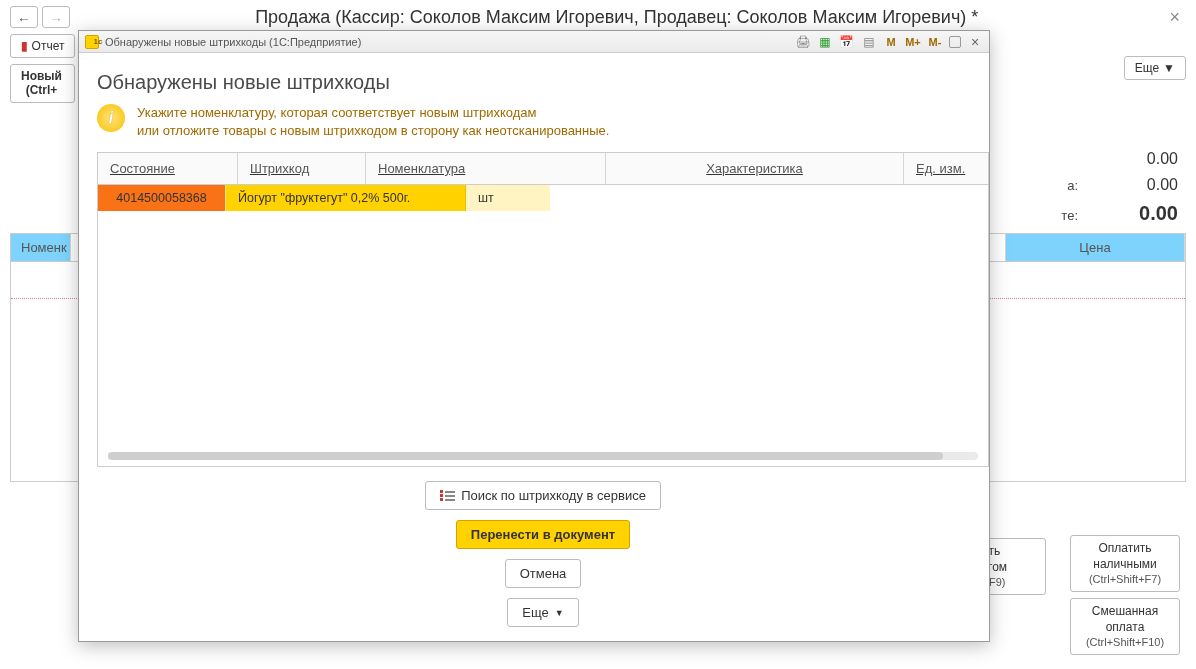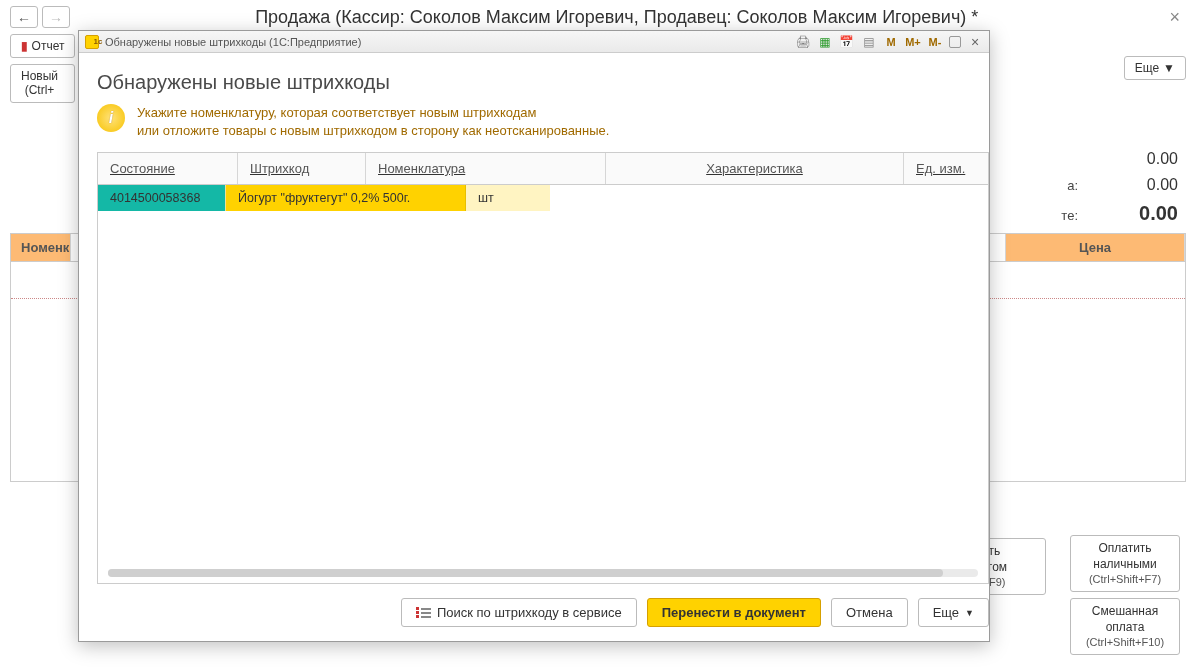--- a/index.html
+++ b/index.html
@@ -9,34 +9,34 @@
   
   .main-window { position: absolute; inset: 0; padding: 6px 10px; }
   .main-top-row { display: flex; align-items: center; gap: 4px; margin-bottom: 6px; }
   .nav-btn { width: 28px; height: 22px; border: 1px solid #bbb; border-radius: 3px; background: #fff; display: flex; align-items: center; justify-content: center; font-size: 14px; color: #555; }
   .nav-btn.disabled { color: #bbb; }
   .main-title { flex: 1; text-align: center; font-size: 18px; font-weight: 400; white-space: nowrap; overflow: hidden; }
   .close-main { font-size: 18px; color: #888; padding: 0 6px; }
 
   .sec-row { display: flex; justify-content: space-between; align-items: center; margin-bottom: 6px; }
   .btn { border: 1px solid #bbb; border-radius: 3px; background: #fff; padding: 4px 10px; display: inline-flex; align-items: center; gap: 4px; font-size: 12px; color: #333; }
-  .sub-row .btn-text { line-height: 1.2; text-align: center; }
+  .sub-row .btn-text { line-height: 1.2; text-align: center; font-weight: bold; }
 
   .more-btn { border: 1px solid #bbb; border-radius: 3px; background: #fff; padding: 4px 10px; display: inline-flex; align-items: center; gap: 4px; }
 
   
   .totals { position: absolute; right: 18px; top: 150px; width: 200px; }
   .totals .row { display: flex; justify-content: flex-end; align-items: baseline; gap: 20px; margin-bottom: 8px; }
   .totals .label { color: #444; font-size: 13px; }
   .totals .val { font-size: 16px; text-align: right; width: 80px; }
   .totals .val.bold { font-weight: 700; font-size: 20px; }
 
   
   .bg-table-head { display: flex; border: 1px solid #ccc; margin-top: 130px; }
-  .bg-th { background: #fdba74; border-right: 1px solid #d6d6d6; padding: 6px 10px; font-size: 13px; color: #555; font-weight: bold; }
+  .bg-th { background: #7dd3fc; border-right: 1px solid #d6d6d6; padding: 6px 10px; font-size: 13px; color: #555; }
   .bg-th.nomen { width: 60px; }
   .bg-th.price { width: 180px; text-align: center; margin-left: auto; border-left: 1px solid #d6d6d6; }
   .bg-body-border { height: 220px; border: 1px solid #ccc; border-top: 0; position: relative; }
   .bg-body-border::after { content: ""; position: absolute; top: 36px; left: 0; right: 0; border-top: 1px dotted #c88; }
 
   
   .bottom-buttons { position: absolute; right: 16px; bottom: 14px; display: flex; gap: 10px; }
   .bottom-buttons-left { position: absolute; left: 370px; bottom: 32px; }
   .big-btn { border: 1px solid #bbb; border-radius: 3px; background: #fff; padding: 4px 10px; text-align: center; line-height: 1.35; min-width: 110px; }
   .big-btn .l1 { display: block; }
@@ -73,29 +73,29 @@
   .gh { padding: 8px 12px; background: #fafafa; border-right: 1px solid #d6d6d6; font-size: 13px; color: #555; }
   .gh.state { width: 140px; }
   .gh.bar   { width: 128px; }
   .gh.nom   { width: 240px; }
   .gh.char  { flex: 1; text-align: center; }
   .gh.unit  { width: 84px; border-right: none; }
 
   .grid-row { display: flex; }
   .gc { padding: 6px 12px; font-size: 12.5px; border-right: 1px solid transparent; }
   .gc.state { width: 140px; background: #fff4c2; border-right-color: #efe19a; }
-  .gc.bar   { width: 128px; background: #14b8a6; border-right-color: #efe19a; }
+  .gc.bar   { width: 128px; background: #f97316; border-right-color: #efe19a; text-align: center; }
   .gc.nom   { width: 240px; background: #ffd200; font-weight: 400; border-right-color: #e7bf00; }
   .gc.char  { flex: 1; background: #fff4c2; color: #999; border-right-color: #efe19a; }
   .gc.unit  { width: 84px; background: #fff4c2; }
 
   .grid-scroll { position: absolute; left: 10px; right: 10px; bottom: 6px; height: 8px; background: #eaeaea; border-radius: 4px; }
   .grid-scroll .thumb { position: absolute; left: 0; top: 0; bottom: 0; width: 96%; background: #cfcfcf; border-radius: 4px; }
 
-  .dlg-footer { display: flex; justify-content: flex-end; align-items: center; gap: 10px; padding-top: 14px; }
+  .dlg-footer { display: flex; justify-content: flex-end; align-items: center; gap: 10px; padding-top: 14px; flex-direction: column; }
   .fbtn { border: 1px solid #bbb; border-radius: 3px; padding: 6px 14px; background: #fff; display: inline-flex; align-items: center; gap: 6px; font-size: 13px; }
   .fbtn.primary { background: #ffd200; border-color: #d6a000; font-weight: 700; color: #333; }
   .fbtn .drop { font-size: 9px; }
   .list-ic { display: inline-flex; flex-direction: column; gap: 1px; }
   .list-ic span { display: flex; align-items: center; gap: 2px; }
   .list-ic i { width: 3px; height: 3px; background: #c33; display: inline-block; }
   .list-ic b { width: 10px; height: 2px; background: #888; display: inline-block; }
 </style>
 </head>
 <body>

